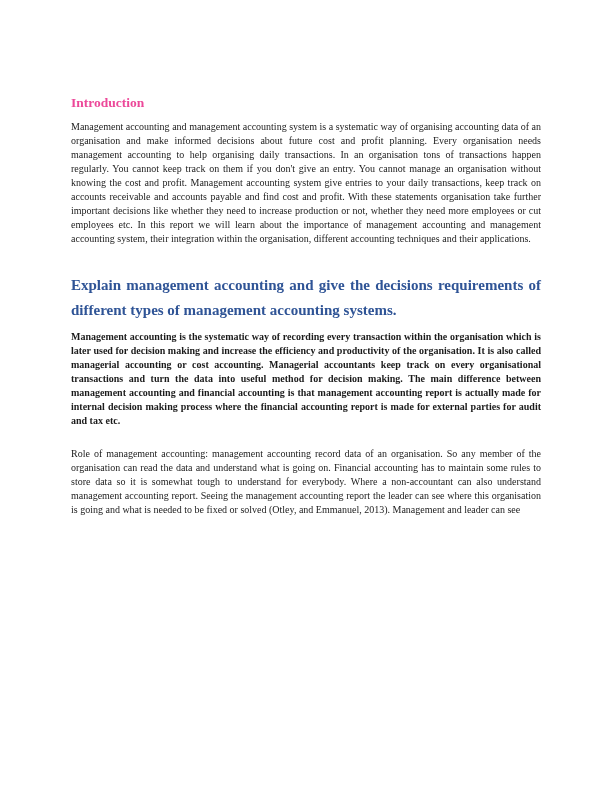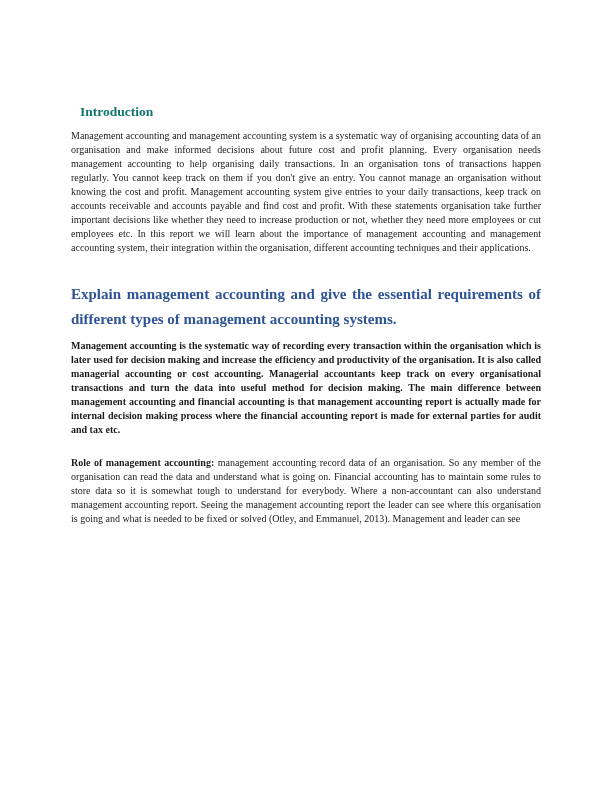--- a/index.html
+++ b/index.html
@@ -11,55 +11,55 @@
     overflow: hidden;
     font-family: "Liberation Serif", serif;
   }
   .content {
     position: absolute;
     left: 71px;
     top: 94px;
     width: 470px;
   }
   .h-intro {
-    margin: 9px;
+    margin: 0;
     font-size: 13.5px;
     line-height: 17px;
     font-weight: bold;
-    color: #0f766e;
+    color: #ec4899;
   }
   .body-para {
     margin: 9px 0 0 0;
     font-size: 10px;
     line-height: 14px;
     text-align: justify;
     color: #1b1b1b;
   }
   .h-question {
     margin: 27px 0 0 0;
     font-size: 15px;
     line-height: 25px;
     font-weight: bold;
     text-align: justify;
     color: #2F5496;
   }
   .h-question + .body-para { margin-top: 7px; font-weight: bold; }
   .role-para { margin-top: 19px; }
-  .role-para strong { font-weight: bold; color: #1b1b1b; }
+  .role-para strong { font-weight: normal; color: #1b1b1b; }
 </style>
 </head>
 <body>
 
 <div class="page">
   <div class="content">
 
     <h2 class="h-intro">Introduction</h2>
 
     <p class="body-para">Management accounting and management accounting system is a systematic way of organising accounting data of an organisation and make informed decisions about future cost and profit planning. Every organisation needs management accounting to help organising daily transactions. In an organisation tons of transactions happen regularly. You cannot keep track on them if you don't give an entry. You cannot manage an organisation without knowing the cost and profit. Management accounting system give entries to your daily transactions, keep track on accounts receivable and accounts payable and find cost and profit. With these statements organisation take further important decisions like whether they need to increase production or not, whether they need more employees or cut employees etc. In this report we will learn about the importance of management accounting and management accounting system, their integration within the organisation, different accounting techniques and their applications.</p>
 
-    <h1 class="h-question">Explain management accounting and give the essential requirements of different types of management accounting systems.</h1>
+    <h1 class="h-question">Explain management accounting and give the decisions requirements of different types of management accounting systems.</h1>
 
     <p class="body-para">Management accounting is the systematic way of recording every transaction within the organisation which is later used for decision making and increase the efficiency and productivity of the organisation. It is also called managerial accounting or cost accounting. Managerial accountants keep track on every organisational transactions and turn the data into useful method for decision making. The main difference between management accounting and financial accounting is that management accounting report is actually made for internal decision making process where the financial accounting report is made for external parties for audit and tax etc.</p>
 
     <p class="body-para role-para"><strong>Role of management accounting:</strong><span> management accounting record data of an organisation. So any member of the organisation can read the data and understand what is going on. Financial accounting has to maintain some rules to store data so it is somewhat tough to understand for everybody. Where a non-accountant can also understand management accounting report. Seeing the management accounting report the leader can see where this organisation is going and what is needed to be fixed or solved (Otley, and Emmanuel, 2013). Management and leader can see</span></p>
 
   </div>
 </div>
 
 </body></html>

